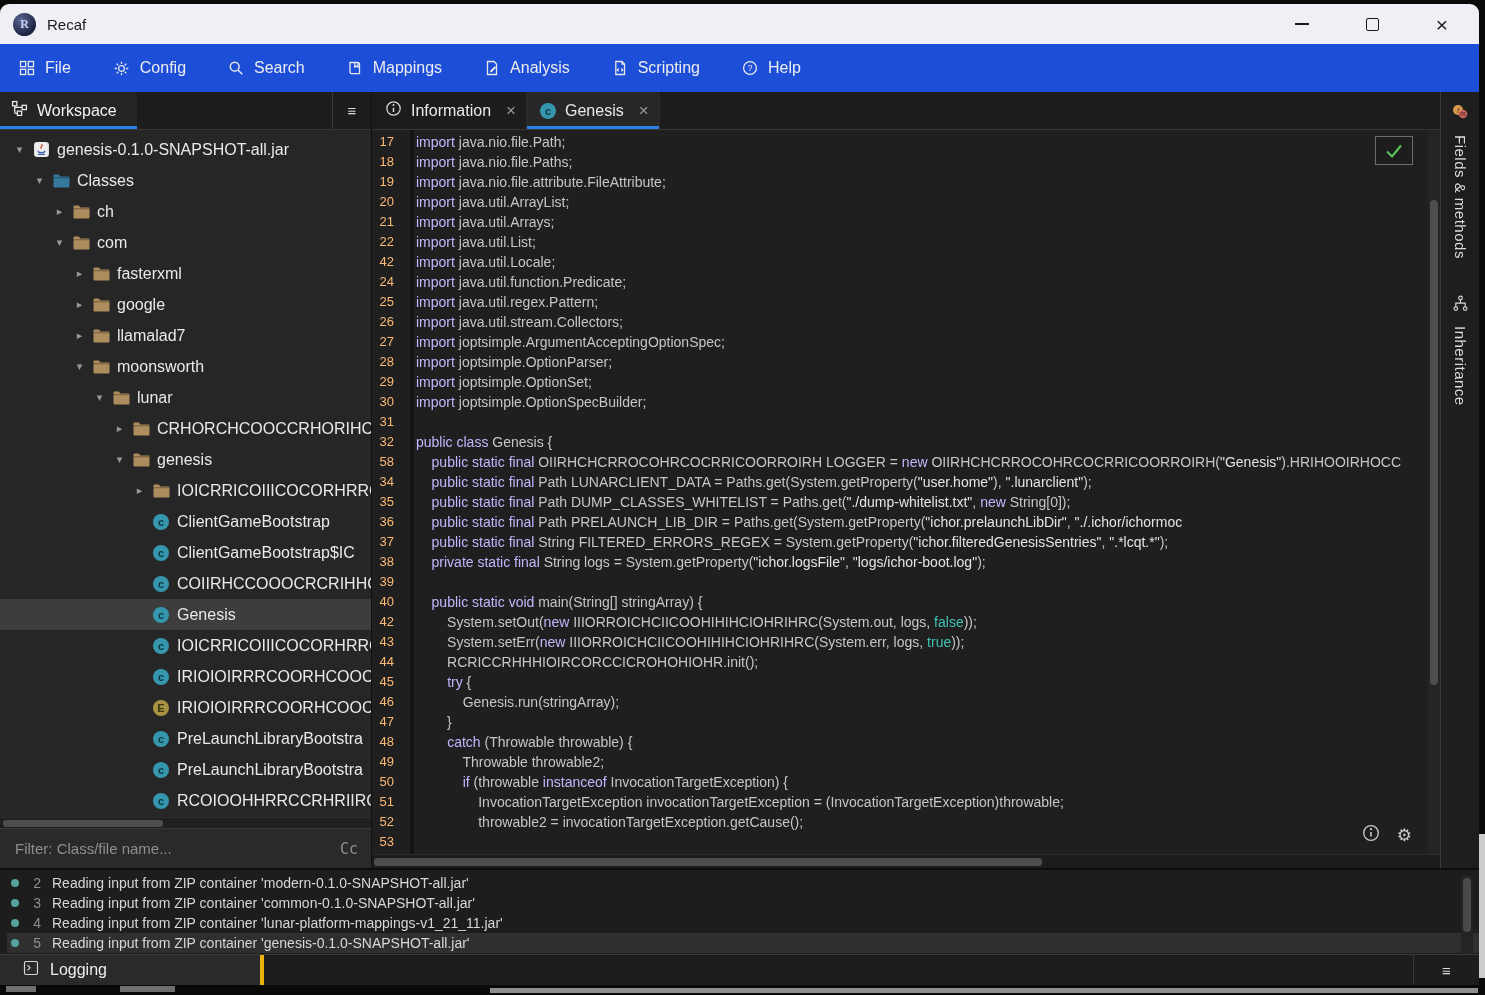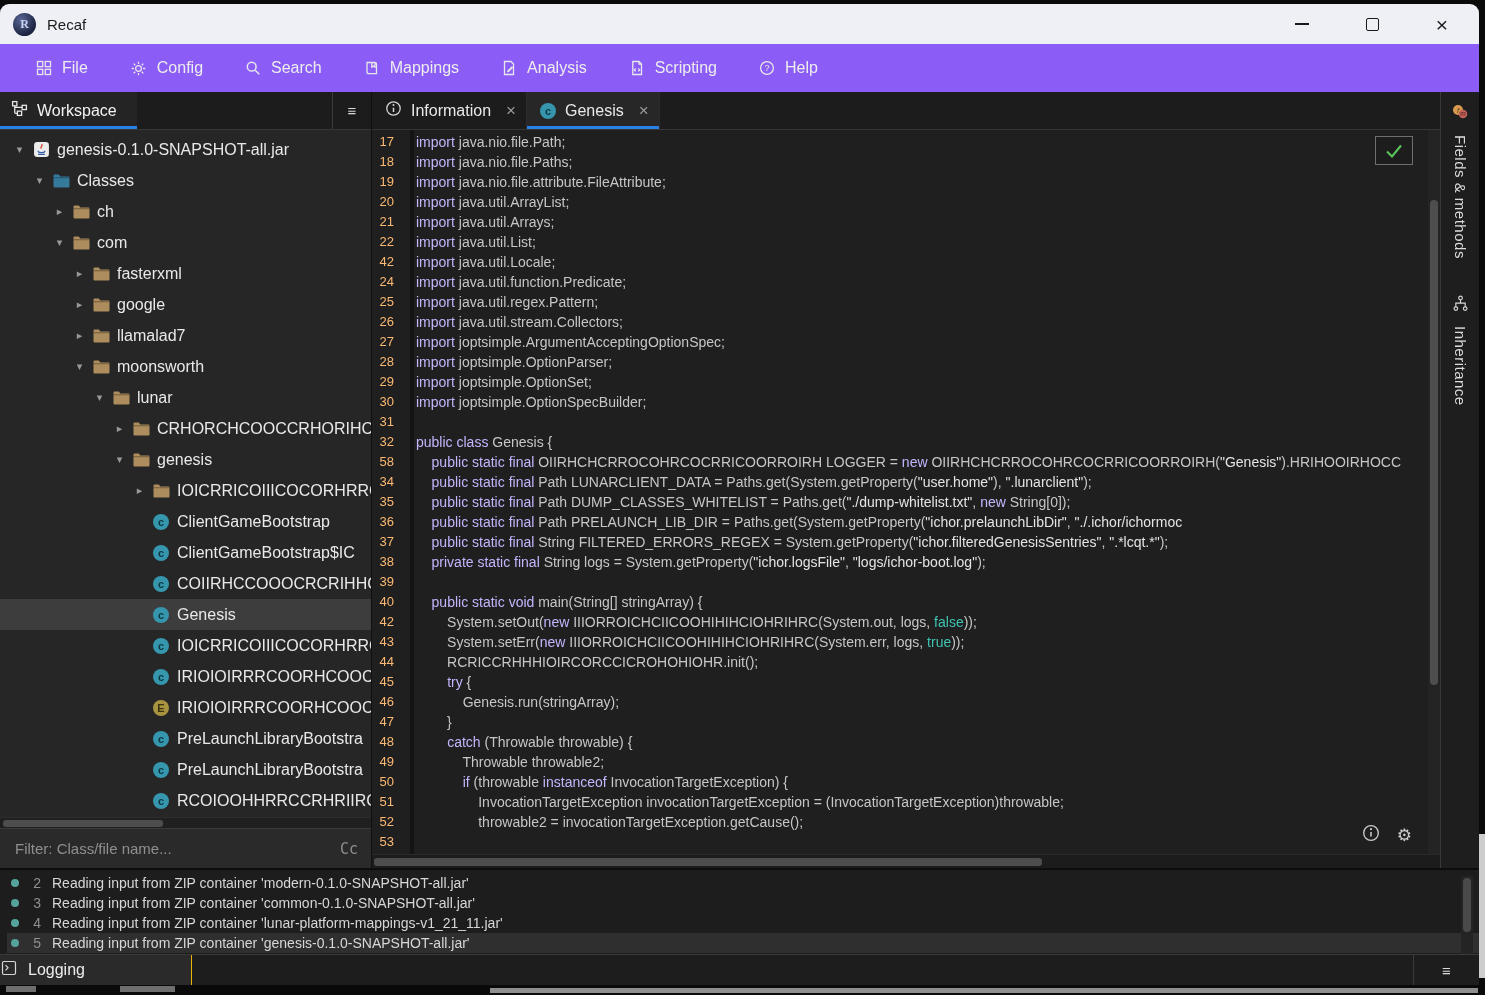--- a/index.html
+++ b/index.html
@@ -14,21 +14,21 @@
             color:#cdd4f2;font-size:12px;font-weight:bold;display:flex;align-items:center;justify-content:center;
             font-family:"Liberation Serif",serif;}
   .title{font-size:15px;color:#1b1b1b;}
   .win-controls{margin-left:auto;display:flex;align-items:center;gap:28px;padding-right:16px;}
   .wc{width:42px;height:30px;background:none;border:none;display:flex;align-items:center;justify-content:center;color:#1b1b1b;cursor:pointer;}
   .min-glyph{width:14px;height:2px;background:#1b1b1b;}
   .max-glyph{width:13px;height:13px;border:1.6px solid #1b1b1b;border-radius:2px;}
   .close-glyph{font-size:21px;line-height:1;color:#1b1b1b;}
 
   
-  .menubar{height:48px;background:#8b5cf6;display:flex;align-items:center;padding-left:36px;gap:42px;flex:none;}
+  .menubar{height:48px;background:#1d4ed8;display:flex;align-items:center;padding-left:19px;gap:42px;flex:none;}
   .menu-item{display:flex;align-items:center;gap:10px;color:#ededed;font-size:16px;cursor:pointer;}
   .menu-item svg{display:block;}
 
   
   .main{flex:1;display:flex;min-height:0;background:#1f1f1f;}
 
   
   .left-panel{width:372px;flex:none;display:flex;flex-direction:column;background:#84cc16;border-right:1px solid #101010;}
   .panel-tabbar{height:38px;background:#1c1c1c;display:flex;align-items:stretch;border-bottom:1px solid #363636;flex:none;}
   .ws-tab{display:flex;align-items:center;gap:9px;padding:0 20px 0 11px;color:#f2f2f2;font-size:16px;position:relative;background:#242424;cursor:pointer;}
@@ -90,22 +90,22 @@
   .bottom-panel{height:117px;flex:none;background:#1d1d1d;border-top:2px solid #0d0d0d;display:flex;flex-direction:column;position:relative;}
   .log{height:84px;flex:none;padding:3px 0 0 7px;font-family:"DejaVu Sans Mono",monospace;font-size:14px;}
   .log-row{display:flex;align-items:center;height:20px;padding-left:4px;}
   .log-row.hl{background:#2f2f2f;}
   .bullet{width:8px;height:8px;border-radius:50%;background:#55a39c;margin-right:11px;flex:none;}
   .log-num{width:11px;color:#8f8f8f;margin-right:11px;text-align:right;flex:none;}
   .log-text{color:#d7d7d7;white-space:pre;}
   .log-vscroll{position:absolute;right:6px;top:6px;width:12px;height:78px;background:#242424;}
   .log-vscroll .thumb{position:absolute;left:2px;top:2px;width:8px;height:54px;background:#4a4a4a;border-radius:4px;}
   .log-tabbar{margin-top:auto;height:33px;border-top:1px solid #3a3a3a;display:flex;align-items:stretch;}
-  .log-tab{width:192px;background:#2a2a2a;border-right:1px solid #eab308;display:flex;align-items:center;gap:11px;
-           padding-left:1px;color:#ececec;font-size:16px;cursor:pointer;}
+  .log-tab{width:264px;background:#2a2a2a;border-right:4px solid #eab308;display:flex;align-items:center;gap:11px;
+           padding-left:23px;color:#ececec;font-size:16px;cursor:pointer;}
   .log-menu-btn{margin-left:auto;width:66px;border:none;border-left:1px solid #3a3a3a;background:#1d1d1d;color:#d8d8d8;font-size:15px;cursor:pointer;}
 
   
   .bottom-strip{position:absolute;left:0;top:985px;width:1485px;height:10px;background:#0a0a0a;}
   .bottom-strip .bar{position:absolute;left:490px;top:3px;width:988px;height:5px;background:#8f8f8f;}
   .bottom-strip .mark{position:absolute;top:1px;height:6px;background:#6e6e6e;}
   .right-strip{position:absolute;left:1479px;top:834px;width:6px;height:144px;background:#cdcdcd;}
 </style>
 </head>
 <body>

